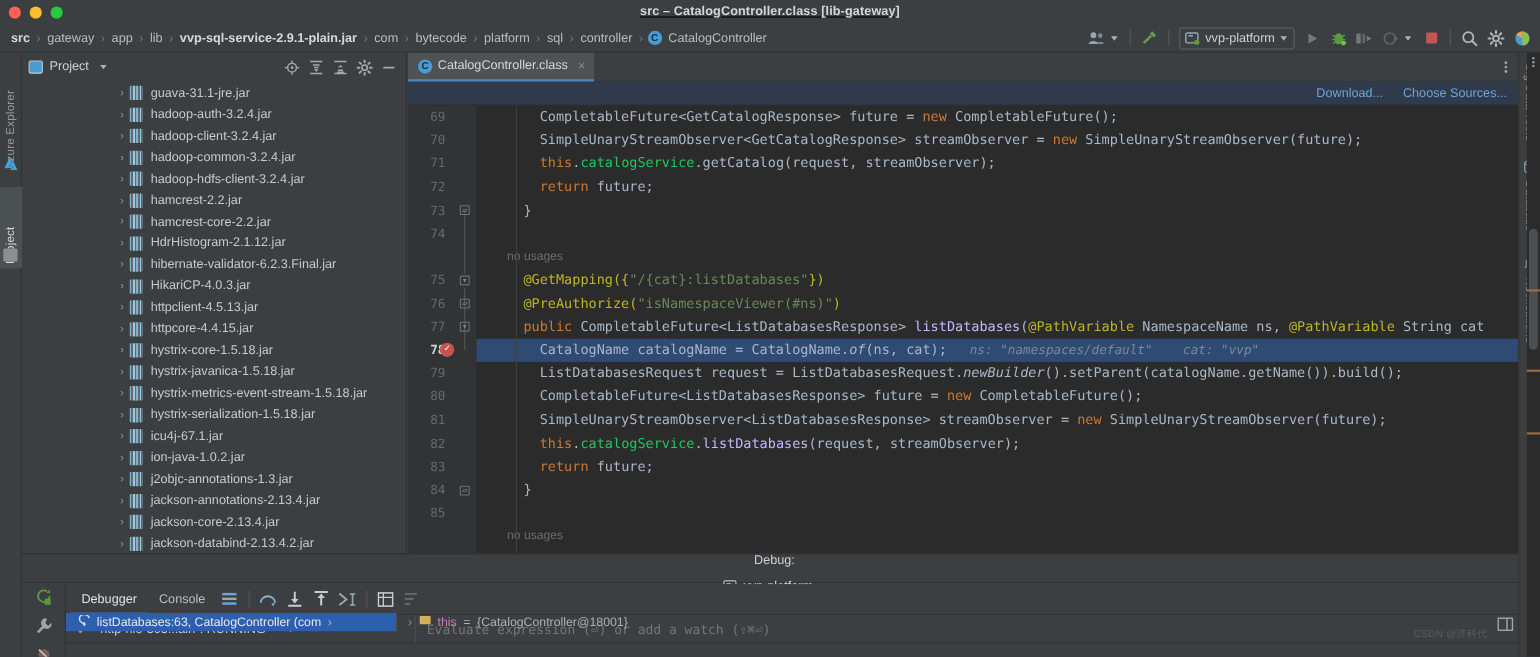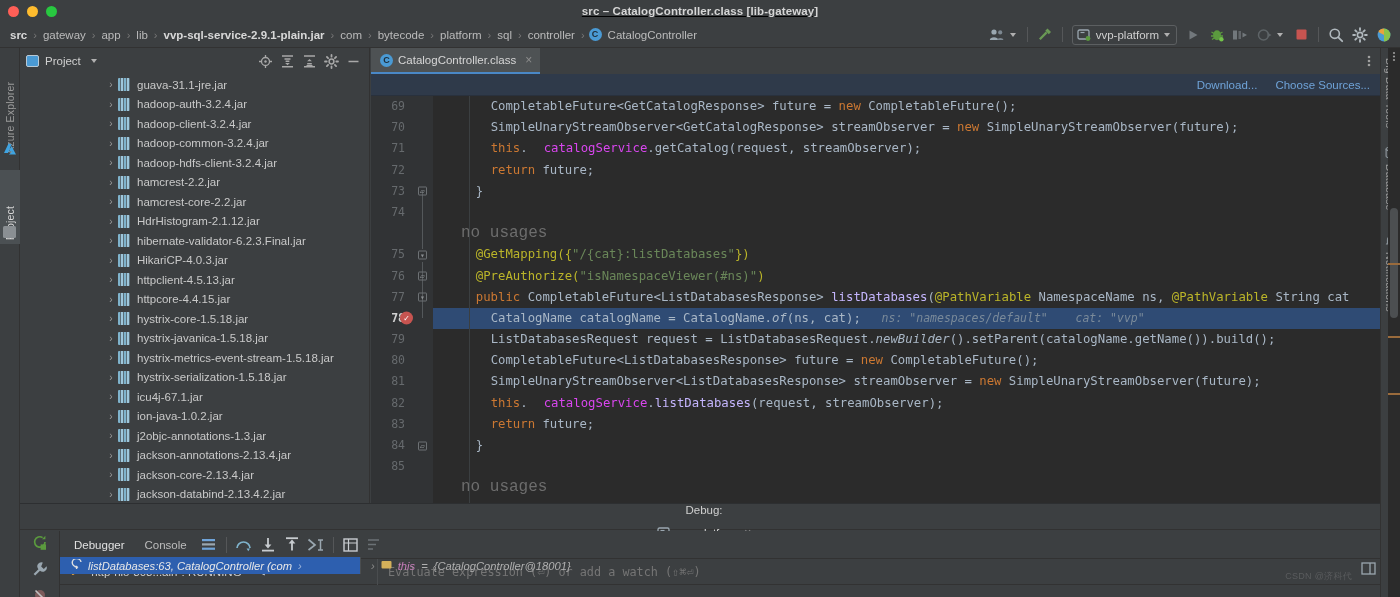--- a/index.html
+++ b/index.html
@@ -176,25 +176,25 @@
   }
   .code {
     flex: 1; position: relative; overflow: hidden;
     font-family: "DejaVu Sans Mono", monospace; font-size: 12.3px;
   }
   .cline {
     height: 21.2px; line-height: 21.2px; white-space: pre;
     padding-left: 28px; color: #a9b7c6;
   }
   .cline.hl { background: #2f4b74; }
-  .cline.usage { color: #6d6d6d; font-family: Liberation Mono, monospace; font-size: 16px; }
+  .cline.usage { color: #6d6d6d; font-family: Liberation Sans, sans-serif; font-size: 11px; }
   .kw { color: #cc7832; }
   .ann { color: #bbb529; }
   .str { color: #6a8759; }
-  .fld { color: #d946ef; margin-left: 16px; }
+  .fld { color: #22c55e; }
   .mi { color: #c4b5fd; }
   .ital { font-style: italic; }
   .hint { color: #7a8a9a; font-style: italic; font-size: 11.5px; }
   .indent-guide {
     position: absolute; width: 1px; background: #3b3f41; top: 0; bottom: 0;
   }
 
   
   .editor-scroll {
     position: absolute; right: 0; top: 48px; width: 12px; bottom: 0;
@@ -244,21 +244,21 @@
   .thread-left { display: flex; align-items: center; gap: 7px; width: 300px; flex: none; }
   .check { color: #e8a33d; font-size: 12px; }
   .evalbox {
     flex: 1; height: 26px; display: flex; align-items: center;
     padding-left: 10px; color: #757575;
     font-family: "DejaVu Sans Mono", monospace; font-size: 11.8px;
     border-left: 1px solid #4a4d4f;
   }
   .frames-row {
     position: absolute; left: 0; right: 0; top: 26px; height: 17px;
-    display: flex; font-size: 11.5px; overflow: hidden; font-style: italic;
+    display: flex; font-size: 11.5px; overflow: hidden;
   }
   .frame-sel {
     width: 300px; flex: none; background: #2d5faf; color: #e8e8e8;
     display: flex; align-items: center; gap: 6px; padding-left: 10px;
     font-size: 11.2px; white-space: nowrap; overflow: hidden;
   }
   .var-part {
     flex: 1; display: flex; align-items: center; gap: 6px; padding-left: 10px;
     color: #b0b0b0; font-size: 11.2px; white-space: nowrap;
     border-left: 1px solid #4a4d4f;

